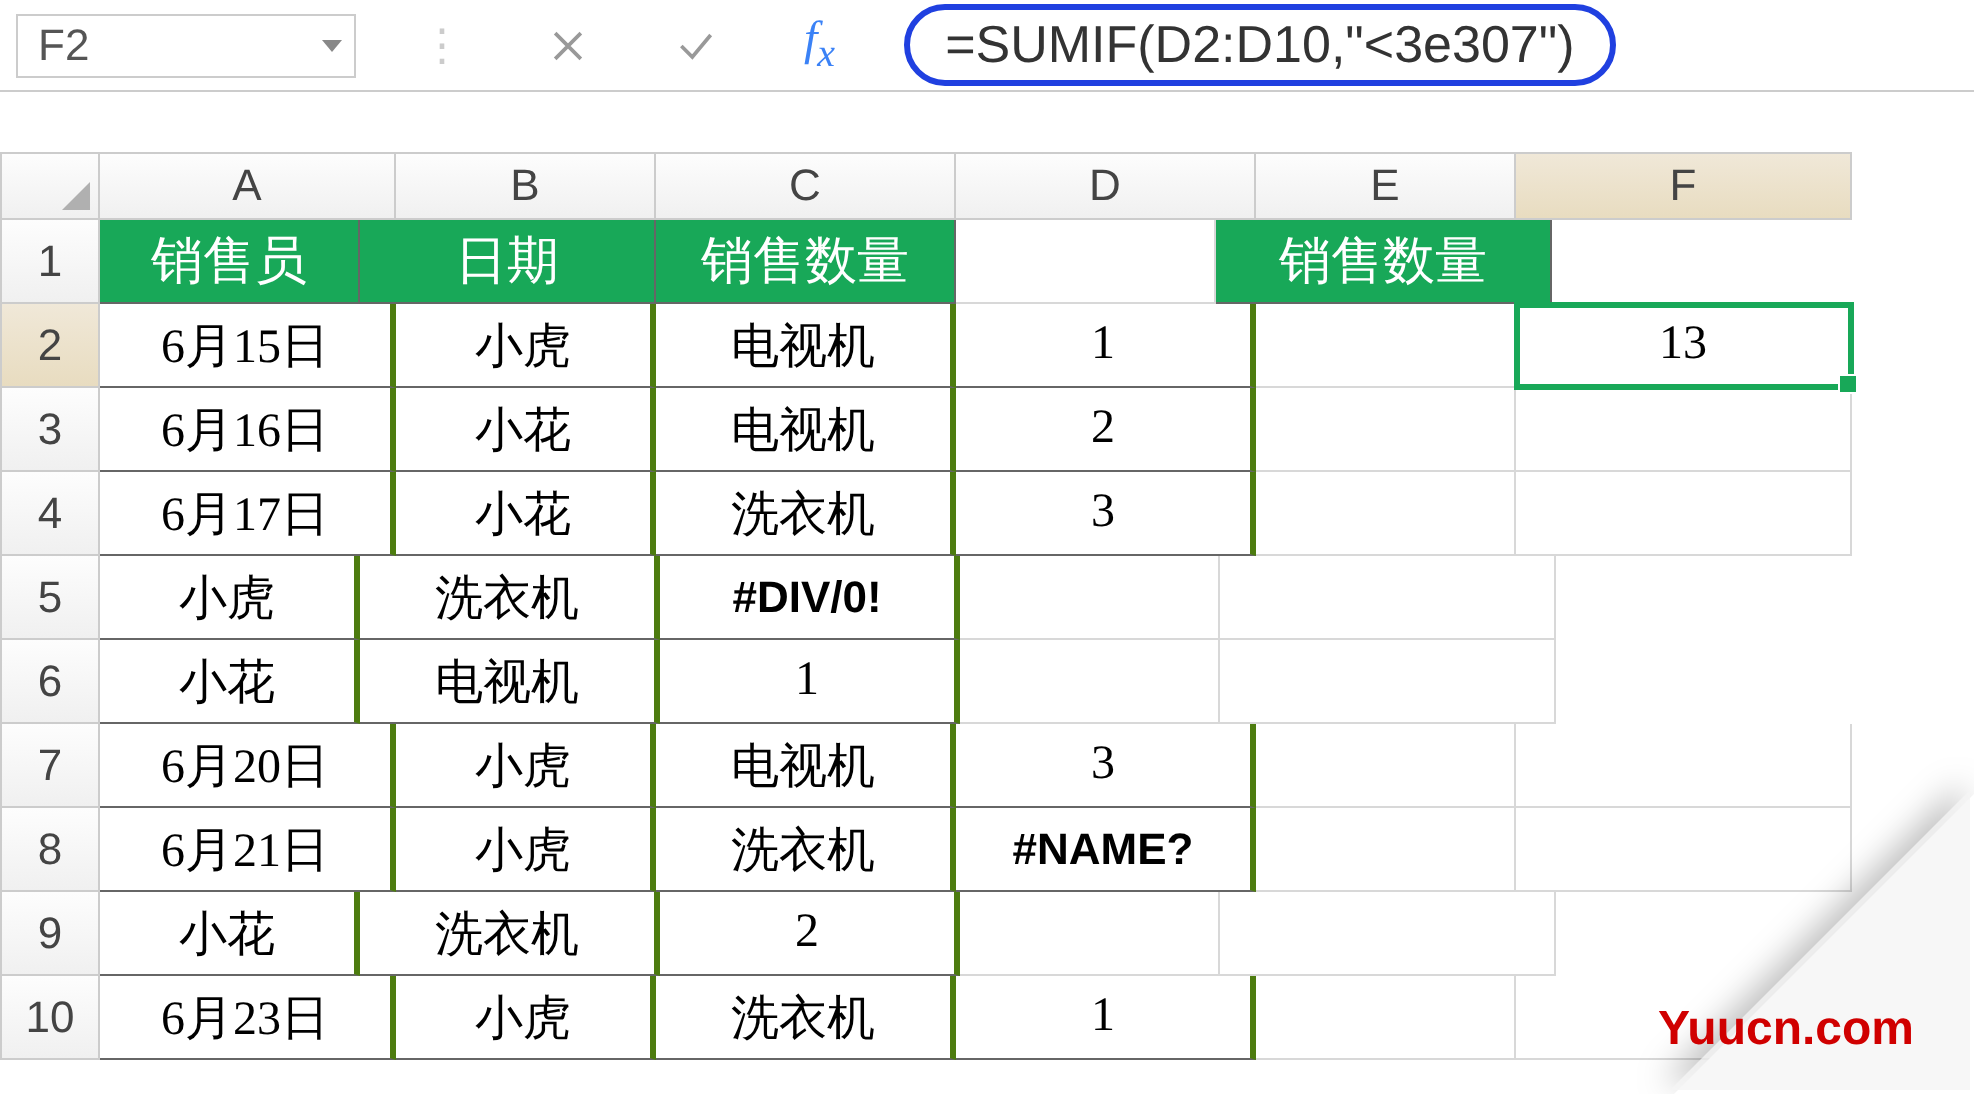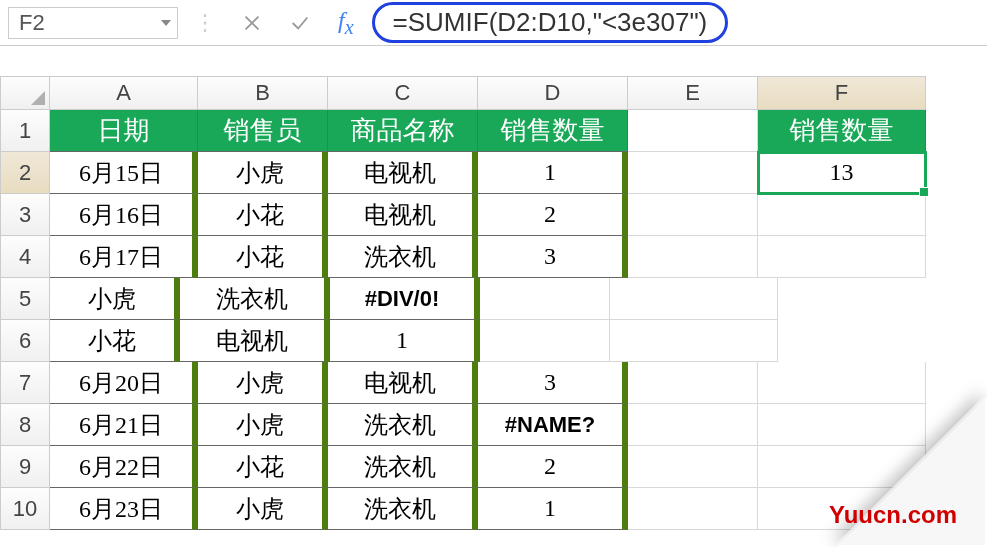--- a/index.html
+++ b/index.html
@@ -1,18 +1,18 @@
 <!DOCTYPE html>
 <html><head>
 <meta charset="utf-8">
 <style>
 * { box-sizing: border-box; margin: 0; padding: 0; }
 body { font-family: "Microsoft YaHei", Arial, sans-serif; background: #fff; width: 987px; height: 547px; position: relative; overflow: hidden; }
 
-.formula-bar { display: flex; align-items: center; height: 46px; border-bottom: 1px solid #ccc; padding: 0 8px; gap: 8px; }
+.formula-bar { display: flex; align-items: center; height: 46px; border-bottom: 1px solid #ccc; padding: 0 8px; gap: 24px; }
 .name-box { width: 170px; height: 32px; border: 1px solid #ccc; display: flex; align-items: center; padding: 0 10px; font-size: 22px; color: #555; position: relative; background: #fff; }
 .name-box .dd { position: absolute; right: 6px; width: 0; height: 0; border-left: 5px solid transparent; border-right: 5px solid transparent; border-top: 6px solid #888; }
 .fb-sep { color: #ccc; font-size: 22px; padding: 0 8px; }
 .fb-btn { width: 40px; height: 32px; display: flex; align-items: center; justify-content: center; color: #888; }
 .fb-btn svg { width: 22px; height: 22px; }
 .fx { font-style: italic; font-family: "Times New Roman", serif; font-size: 24px; color: #3b82f6; padding: 0 10px; }
 .formula-highlight { border: 3px solid #2040e0; border-radius: 22px; padding: 2px 18px; font-size: 26px; color: #333; font-family: Arial, sans-serif; }
 
 .sheet { position: relative; margin-top: 30px; }
 .col-headers { display: flex; height: 34px; }
@@ -22,21 +22,21 @@
 .colh.active { background: linear-gradient(#f0e8d8,#e8dcc0); }
 .cA { width: 148px; } .cB { width: 130px; } .cC { width: 150px; } .cD { width: 150px; } .cE { width: 130px; } .cF { width: 168px; }
 
 .rows { }
 .row { display: flex; height: 42px; }
 .rowh { width: 50px; border: 1px solid #ccc; border-top: none; background: linear-gradient(#fdfdfd,#f0f0f0); display: flex; align-items: center; justify-content: center; font-size: 22px; color: #444; }
 .rowh.active { background: linear-gradient(#f0e8d8,#e8dcc0); }
 .cell { border-right: 1px solid #d8d8d8; border-bottom: 1px solid #d8d8d8; display: flex; align-items: center; justify-content: center; font-size: 24px; font-family: "KaiTi","STKaiti",serif; color: #000; background: #fff; }
 .cell.arial { font-family: Arial, sans-serif; font-weight: bold; font-size: 22px; }
 .hdr { background: #18a858; color: #fff; font-family: "KaiTi","STKaiti",serif; font-size: 26px; border-right: 1px solid #666; border-bottom: 1px solid #666; }
-.tblcell { border-right: 6px solid #4d7c0f; border-bottom: 1px solid #666; }
+.tblcell { border-right: 3px solid #4d7c0f; border-bottom: 1px solid #666; }
 .selected { outline: 3px solid #18a858; outline-offset: -2px; position: relative; }
 .selected::after { content: ""; position: absolute; right: -4px; bottom: -4px; width: 8px; height: 8px; background: #18a858; border: 1px solid #fff; }
 
 .pagecurl { position: absolute; right: 0; bottom: 0; width: 200px; height: 200px; pointer-events: none; }
 .pagecurl::before { content: ""; position: absolute; right: 0; bottom: 0; width: 0; height: 0; border-bottom: 150px solid #fff; border-left: 150px solid transparent; filter: drop-shadow(-6px -6px 8px rgba(0,0,0,0.25)); }
 .pagecurl::after { content: ""; position: absolute; right: 0; bottom: 0; width: 0; height: 0; border-bottom: 150px solid #f5f5f5; border-left: 150px solid transparent; transform: translate(-2px,-2px); opacity: 0.8; }
 
 .watermark { position: absolute; right: 30px; bottom: 18px; font-size: 24px; font-weight: bold; color: #d00000; font-family: Arial, sans-serif; }
 </style>
 </head>
@@ -85,29 +85,26 @@
     <div class="colh cF active">
         <span>F</span>
       </div>
   </div>
 
   <div class="rows">
     <div class="row">
       <div class="rowh">
           <span>1</span>
         </div>
+      <div class="cell hdr cB">
+          <span>销售员</span>
+        </div>
       <div class="cell hdr cA">
           <span>日期</span>
         </div>
-      <div class="cell hdr cB">
-          <span>销售员</span>
-        </div>
-      <div class="cell hdr cC">
-          <span>商品名称</span>
-        </div>
       <div class="cell hdr cD">
           <span>销售数量</span>
         </div>
       <div class="cell cE"></div>
       <div class="cell hdr cF">
           <span>销售数量</span>
         </div>
     </div>
 
     <div class="row">
@@ -243,23 +240,20 @@
           <span>#NAME?</span>
         </div>
       <div class="cell cE"></div>
       <div class="cell cF"></div>
     </div>
 
     <div class="row">
       <div class="rowh">
           <span>9</span>
         </div>
-      <div class="cell tblcell cA">
-          <span>6月22日</span>
-        </div>
       <div class="cell tblcell cB">
           <span>小花</span>
         </div>
       <div class="cell tblcell cC">
           <span>洗衣机</span>
         </div>
       <div class="cell tblcell cD">
           <span>2</span>
         </div>
       <div class="cell cE"></div>

